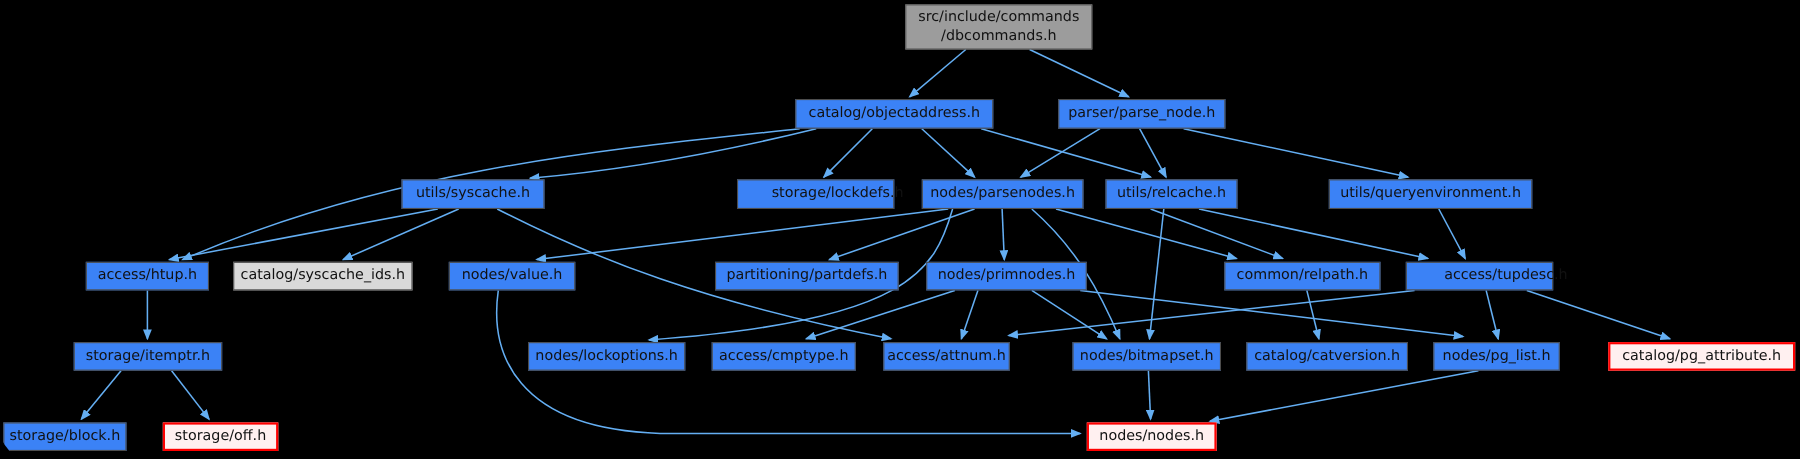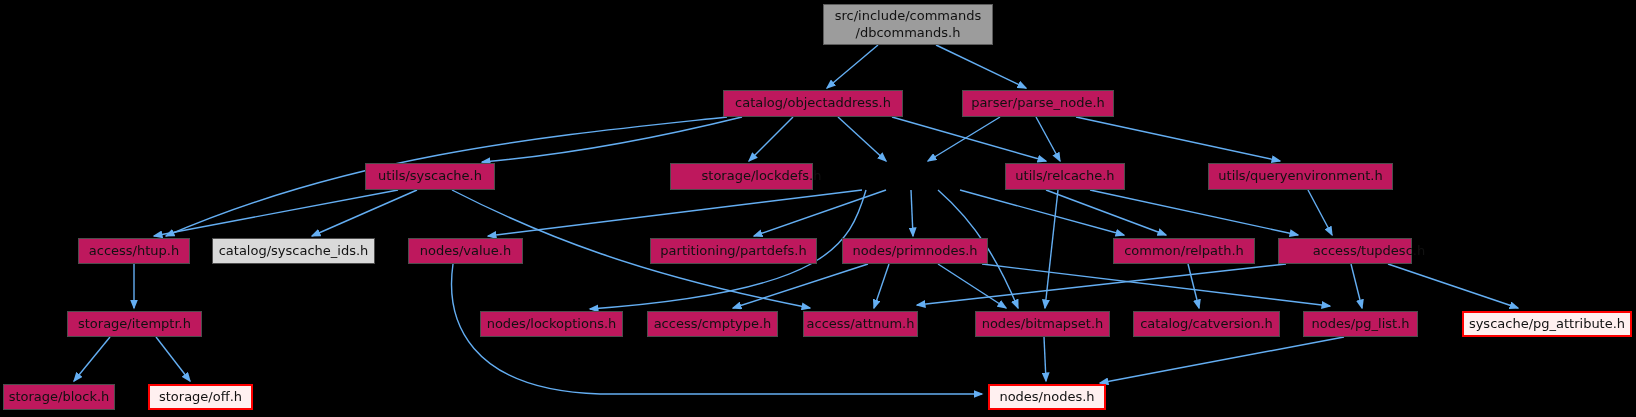--- a/index.html
+++ b/index.html
@@ -7,38 +7,38 @@
     position:relative;
     width:1636px;height:417px;
     overflow:hidden;
     font-family:"DejaVu Sans","Liberation Sans",sans-serif;
   }
   .canvas svg{position:absolute;left:0;top:0;}
   .node{
     position:absolute;
     box-sizing:border-box;
     display:flex;align-items:center;justify-content:center;
-    background:#be185d;
+    background:#3b82f6;
     border:1.5px solid #4d4d4d;
     color:#111111;
     font-size:13px;
     line-height:1.3;
     text-align:center;
     white-space:pre-line;
     cursor:pointer;
     z-index:2;
   }
   .node.root{background:#9c9c9c;border-color:#5c5c5c;cursor:default;}
   .node.gray{background:#d9d9d9;cursor:default;}
   .node.red{border:2px solid #fe0000;background:#fff0f0;}
 </style>
 </head>
 <body>
 
-<div class="canvas" style="background: rgb(0, 0, 0);">
+<div class="canvas" style="background: rgb(0, 0, 0); border-radius: 27px;">
     <svg width="1636" height="417">
       <defs>
         <marker id="arw" markerWidth="10" markerHeight="8" refX="8.5" refY="4" orient="auto" markerUnits="userSpaceOnUse">
           <path d="M0,0 L10,4 L0,8 z" fill="#64aef2"></path>
         </marker>
       </defs>
       <path d="M878,45 L827,88" fill="none" stroke="#64aef2" stroke-width="1.4" marker-end="url(#arw)"></path>
       <path d="M936,45 L1026,88" fill="none" stroke="#64aef2" stroke-width="1.4" marker-end="url(#arw)"></path>
       <path d="M742,117 Q600,152 482,162" fill="none" stroke="#64aef2" stroke-width="1.4" marker-end="url(#arw)"></path>
       <path d="M727,117 C560,135 360,152 166,236" fill="none" stroke="#64aef2" stroke-width="1.4" marker-end="url(#arw)"></path>
@@ -75,33 +75,34 @@
       <path d="M156,337 L190,381" fill="none" stroke="#64aef2" stroke-width="1.4" marker-end="url(#arw)"></path>
       <path d="M1044,337 L1046,381" fill="none" stroke="#64aef2" stroke-width="1.4" marker-end="url(#arw)"></path>
       <path d="M1344,337 L1100,383" fill="none" stroke="#64aef2" stroke-width="1.4" marker-end="url(#arw)"></path>
     </svg>
     <div class="node root" style="left: 823px; top: 4px; width: 170px; height: 41px;">src/include/commands
 /dbcommands.h</div>
     <div class="node" style="left: 723px; top: 90px; width: 180px; height: 27px;">catalog/objectaddress.h</div>
     <div class="node" style="left: 962px; top: 90px; width: 152px; height: 27px;">parser/parse_node.h</div>
     <div class="node" style="left: 365px; top: 163px; width: 130px; height: 27px;">utils/syscache.h</div>
     <div class="node" style="left: 670px; top: 163px; width: 143px; height: 27px; padding-left: 40px;">storage/lockdefs.h</div>
+    <div class="node" style="left: 838px; top: 163px; width: 147px; height: 27px;">nodes/parsenodes.h</div>
     <div class="node" style="left: 1005px; top: 163px; width: 120px; height: 27px;">utils/relcache.h</div>
     <div class="node" style="left: 1208px; top: 163px; width: 185px; height: 27px;">utils/queryenvironment.h</div>
     <div class="node" style="left: 78px; top: 238px; width: 112px; height: 26px;">access/htup.h</div>
     <div class="node gray" style="left: 212px; top: 238px; width: 163px; height: 26px;">catalog/syscache_ids.h</div>
     <div class="node" style="left: 408px; top: 238px; width: 115px; height: 26px;">nodes/value.h</div>
     <div class="node" style="left: 650px; top: 238px; width: 167px; height: 26px;">partitioning/partdefs.h</div>
     <div class="node" style="left: 842px; top: 238px; width: 146px; height: 26px;">nodes/primnodes.h</div>
     <div class="node" style="left: 1113px; top: 238px; width: 142px; height: 26px;">common/relpath.h</div>
     <div class="node" style="left: 1278px; top: 238px; width: 134px; height: 26px; padding-left: 48px;">access/tupdesc.h</div>
     <div class="node" style="left: 67px; top: 311px; width: 135px; height: 26px;">storage/itemptr.h</div>
     <div class="node" style="left: 480px; top: 311px; width: 143px; height: 26px;">nodes/lockoptions.h</div>
     <div class="node" style="left: 647px; top: 311px; width: 131px; height: 26px;">access/cmptype.h</div>
     <div class="node" style="left: 803px; top: 311px; width: 115px; height: 26px;">access/attnum.h</div>
     <div class="node" style="left: 975px; top: 311px; width: 135px; height: 26px;">nodes/bitmapset.h</div>
     <div class="node" style="left: 1133px; top: 311px; width: 147px; height: 26px;">catalog/catversion.h</div>
     <div class="node" style="left: 1303px; top: 311px; width: 115px; height: 26px;">nodes/pg_list.h</div>
-    <div class="node red" style="left: 1462px; top: 311px; width: 170px; height: 26px;">syscache/pg_attribute.h</div>
+    <div class="node red" style="left: 1462px; top: 311px; width: 170px; height: 26px;">catalog/pg_attribute.h</div>
     <div class="node" style="left: 3px; top: 384px; width: 112px; height: 26px;">storage/block.h</div>
     <div class="node red" style="left: 148px; top: 384px; width: 105px; height: 26px;">storage/off.h</div>
     <div class="node red" style="left: 988px; top: 384px; width: 118px; height: 26px;">nodes/nodes.h</div>
   </div>
 
 </body></html>

